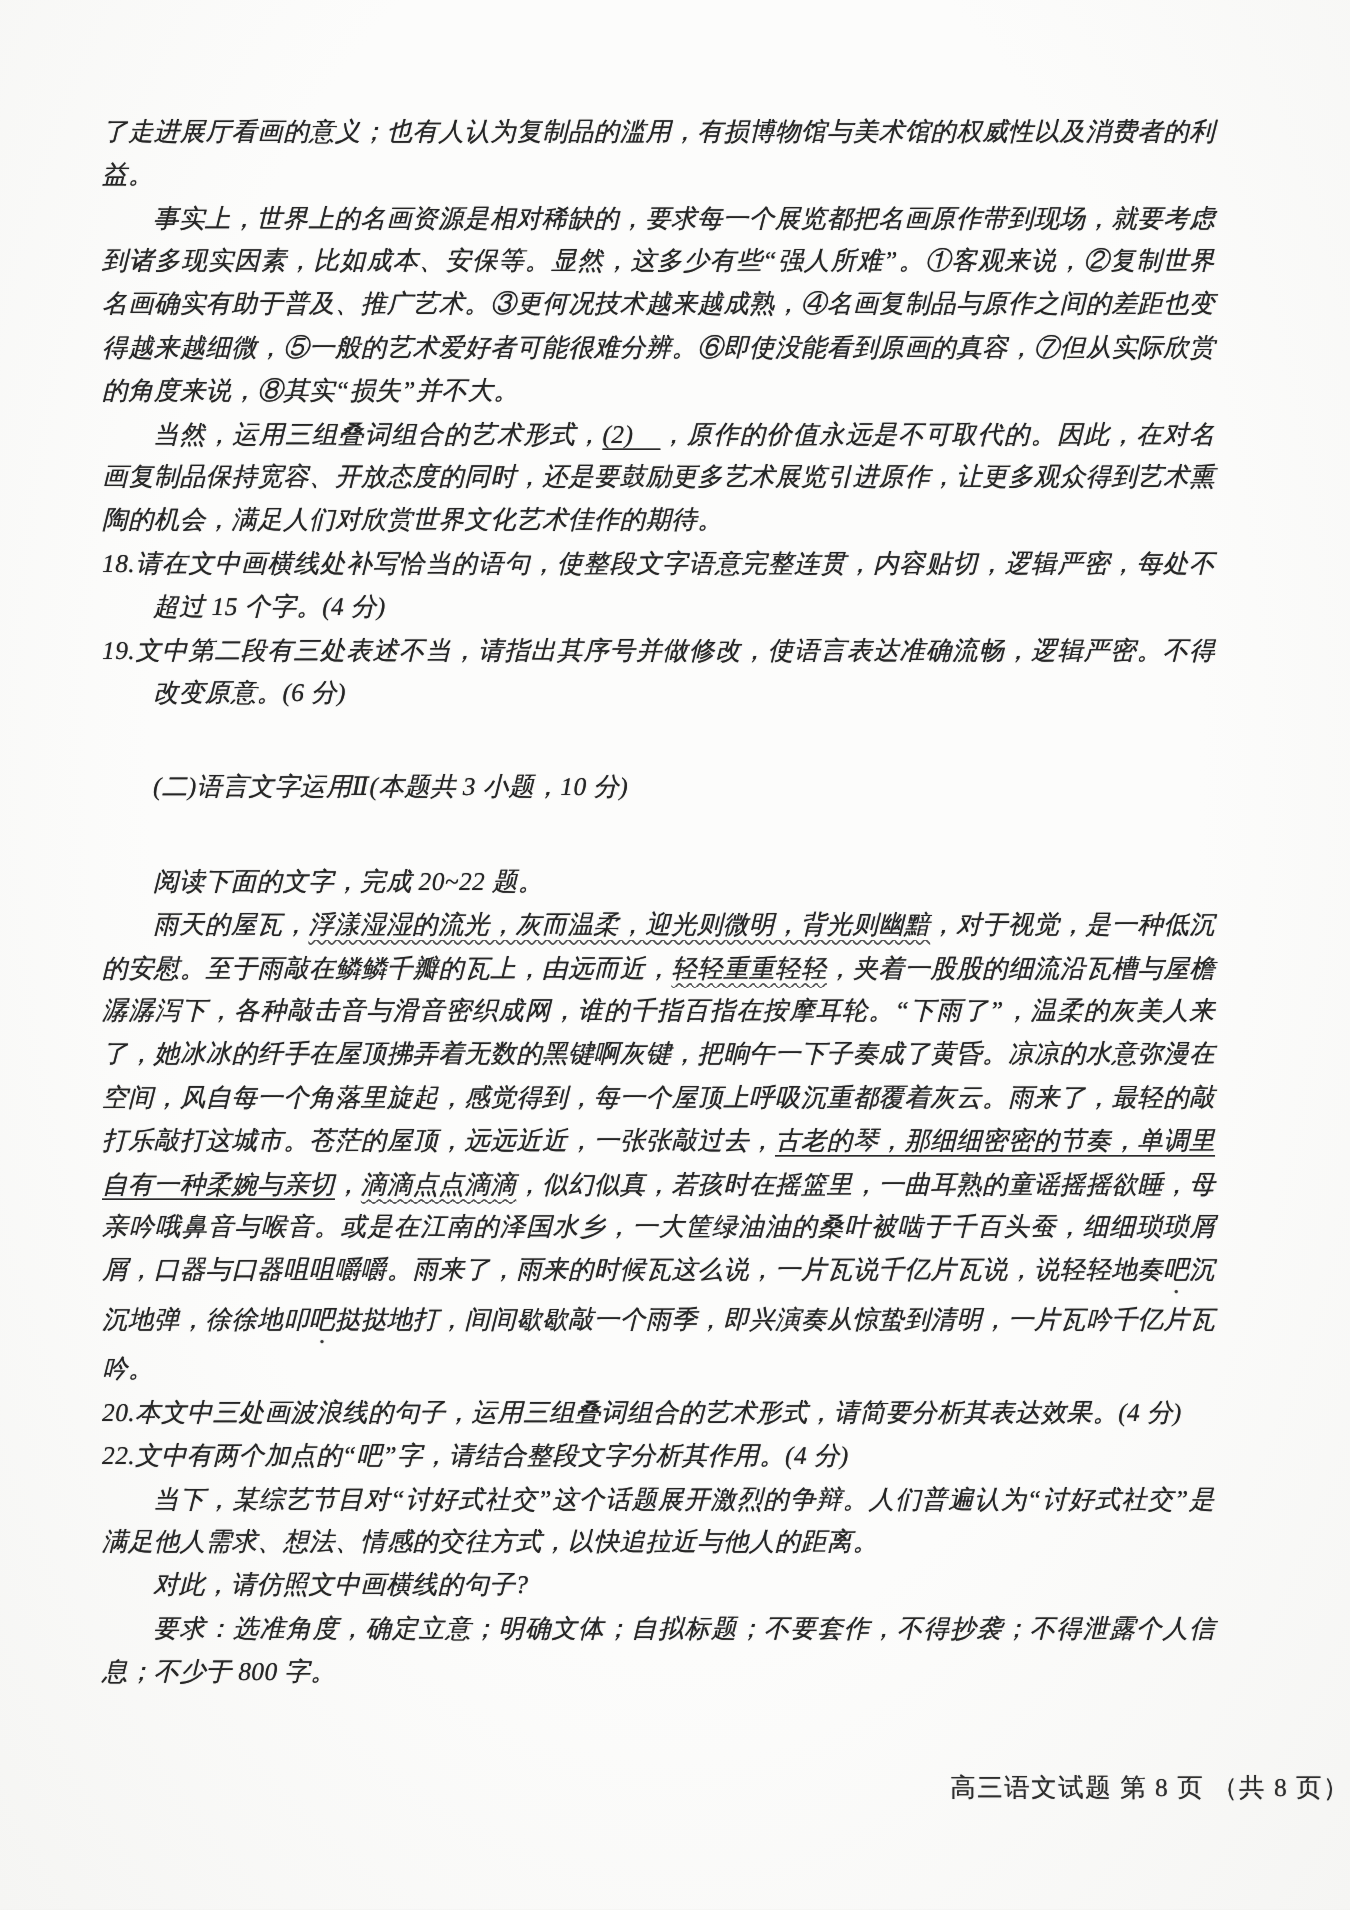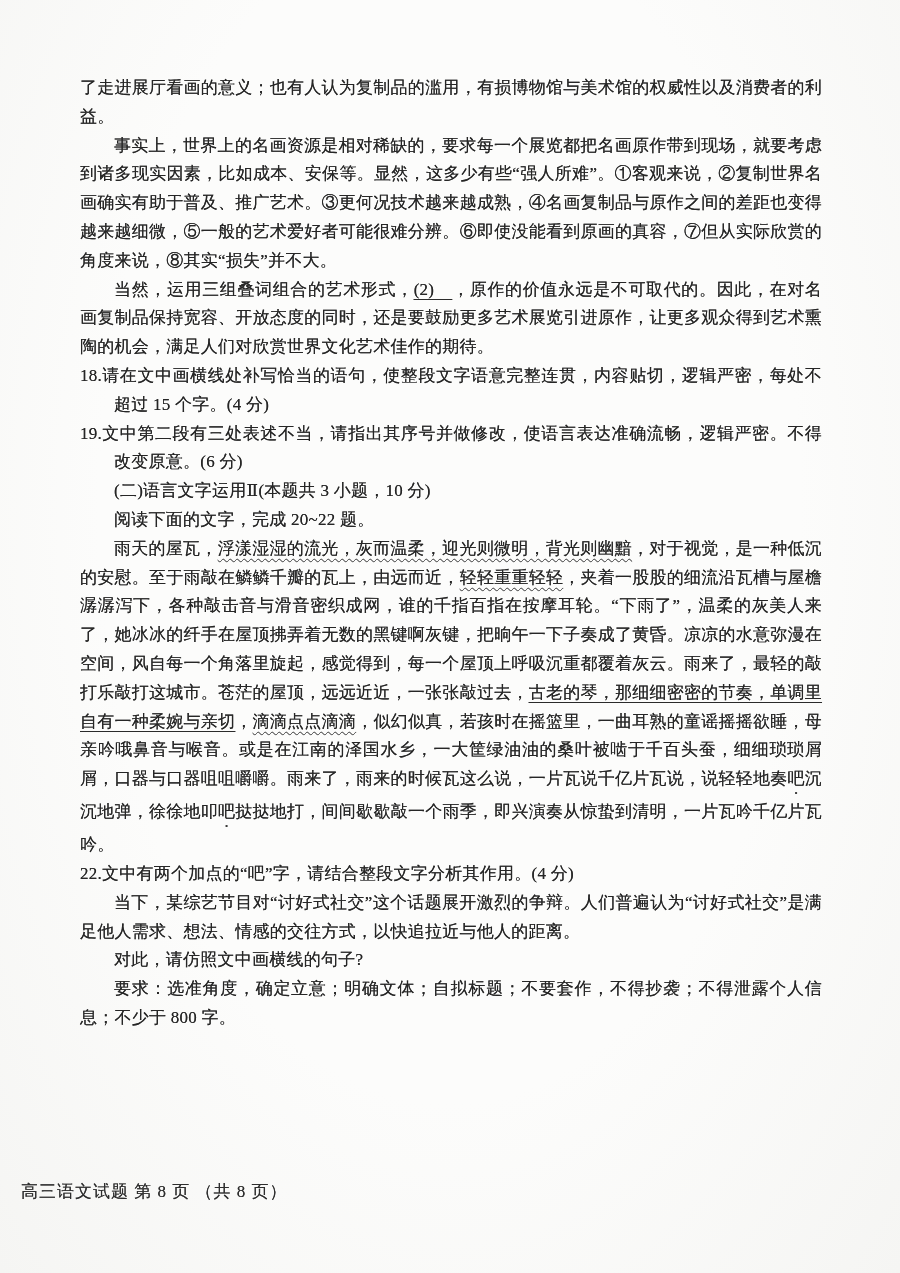--- a/index.html
+++ b/index.html
@@ -9,35 +9,36 @@
     background:#f2f2f0;
   }
   .page{
     position:relative;
     width:900px;height:1273px;
     overflow:hidden;
     background:radial-gradient(ellipse at 50% 40%, #fcfcfb 55%, #f5f5f3 100%);
   }
   .content{
     position:absolute;
-    left:80px;top:74px;
+    left:68px;top:74px;
     width:742px;
+    font-style:italic;
   }
   .para{
     margin:0;
     font-size:17px;
     letter-spacing:.25px;
     line-height:28.8px;
     color:#262626;
     text-align:justify;
     text-shadow:0 0 .6px rgba(45,45,45,.85);
   }
   .para.cont{text-indent:0;}
   .para.indent{text-indent:2em;}
-  .para.sub{text-indent:2em;}
+  .para.sub{text-indent:2em;margin-top:34px;}
   .para.q{padding-left:2em;text-indent:-2em;}
   .para.section{text-indent:0;}
   
   .u{
     text-decoration:underline solid rgba(40,40,40,.9);
     text-decoration-thickness:1.4px;
     text-underline-offset:4px;
   }
   
   .wavy{
@@ -49,40 +50,40 @@
   .dot{
     -webkit-text-emphasis:filled dot rgba(40,40,40,.6);
     text-emphasis:filled dot rgba(40,40,40,.6);
     -webkit-text-emphasis-position:under right;
     text-emphasis-position:under right;
   }
   .footer{
     position:absolute;
     left:0;right:0;
     top:1180px;
-    text-align:left;
+    text-align:right;
     font-size:17px;
     letter-spacing:1px;
     color:#2e2e2e;
     text-shadow:0 0 .6px rgba(45,45,45,.8);
-    margin-left:21px;
   }
 </style>
 </head>
 <body>
 
 <div class="page">
   <div class="content">
       <p class="para cont"><span>了走进展厅看画的意义；也有人认为复制品的滥用，有损博物馆与美术馆的权威性以及消费者的利益。</span></p>
       <p class="para indent"><span>事实上，世界上的名画资源是相对稀缺的，要求每一个展览都把名画原作带到现场，就要考虑到诸多现实因素，比如成本、安保等。显然，这多少有些“强人所难”。①客观来说，②复制世界名画确实有助于普及、推广艺术。③更何况技术越来越成熟，④名画复制品与原作之间的差距也变得越来越细微，⑤一般的艺术爱好者可能很难分辨。⑥即使没能看到原画的真容，⑦但从实际欣赏的角度来说，⑧其实“损失”并不大。</span></p>
       <p class="para indent"><span>当然，运用三组叠词组合的艺术形式，</span><span class="u">(2)　</span><span>，原作的价值永远是不可取代的。因此，在对名画复制品保持宽容、开放态度的同时，还是要鼓励更多艺术展览引进原作，让更多观众得到艺术熏陶的机会，满足人们对欣赏世界文化艺术佳作的期待。</span></p>
       <p class="para q"><span>18.请在文中画横线处补写恰当的语句，使整段文字语意完整连贯，内容贴切，逻辑严密，每处不超过 15 个字。(4 分)</span></p>
       <p class="para q"><span>19.文中第二段有三处表述不当，请指出其序号并做修改，使语言表达准确流畅，逻辑严密。不得改变原意。(6 分)</span></p>
       <p class="para sub"><span>(二)语言文字运用Ⅱ(本题共 3 小题，10 分)</span></p>
       <p class="para sub"><span>阅读下面的文字，完成 20~22 题。</span></p>
       <p class="para indent"><span>雨天的屋瓦，</span><span class="wavy">浮漾湿湿的流光，灰而温柔，迎光则微明，背光则幽黯</span><span>，对于视觉，是一种低沉的安慰。至于雨敲在鳞鳞千瓣的瓦上，由远而近，</span><span class="wavy">轻轻重重轻轻</span><span>，夹着一股股的细流沿瓦槽与屋檐潺潺泻下，各种敲击音与滑音密织成网，谁的千指百指在按摩耳轮。“下雨了”，温柔的灰美人来了，她冰冰的纤手在屋顶拂弄着无数的黑键啊灰键，把晌午一下子奏成了黄昏。凉凉的水意弥漫在空间，风自每一个角落里旋起，感觉得到，每一个屋顶上呼吸沉重都覆着灰云。雨来了，最轻的敲打乐敲打这城市。苍茫的屋顶，远远近近，一张张敲过去，</span><span class="u">古老的琴，那细细密密的节奏，单调里自有一种柔婉与亲切</span><span>，</span><span class="wavy">滴滴点点滴滴</span><span>，似幻似真，若孩时在摇篮里，一曲耳熟的童谣摇摇欲睡，母亲吟哦鼻音与喉音。或是在江南的泽国水乡，一大筐绿油油的桑叶被啮于千百头蚕，细细琐琐屑屑，口器与口器咀咀嚼嚼。雨来了，雨来的时候瓦这么说，一片瓦说千亿片瓦说，说轻轻地奏</span><span class="dot">吧</span><span>沉沉地弹，徐徐地叩</span><span class="dot">吧</span><span>挞挞地打，间间歇歇敲一个雨季，即兴演奏从惊蛰到清明，一片瓦吟千亿片瓦吟。</span></p>
+      <p class="para q"><span>20.本文中三处画波浪线的句子，运用三组叠词组合的艺术形式，请简要分析其表达效果。(4 分)</span></p>
       <p class="para q"><span>22.文中有两个加点的“吧”字，请结合整段文字分析其作用。(4 分)</span></p>
       <p class="para indent"><span>当下，某综艺节目对“讨好式社交”这个话题展开激烈的争辩。人们普遍认为“讨好式社交”是满足他人需求、想法、情感的交往方式，以快追拉近与他人的距离。</span></p>
       <p class="para indent"><span>对此，请仿照文中画横线的句子?</span></p>
       <p class="para indent"><span>要求：选准角度，确定立意；明确文体；自拟标题；不要套作，不得抄袭；不得泄露个人信息；不少于 800 字。</span></p>
     </div>
   <div class="footer">高三语文试题 第 8 页 （共 8 页）</div>
 </div>
 
 </body></html>

